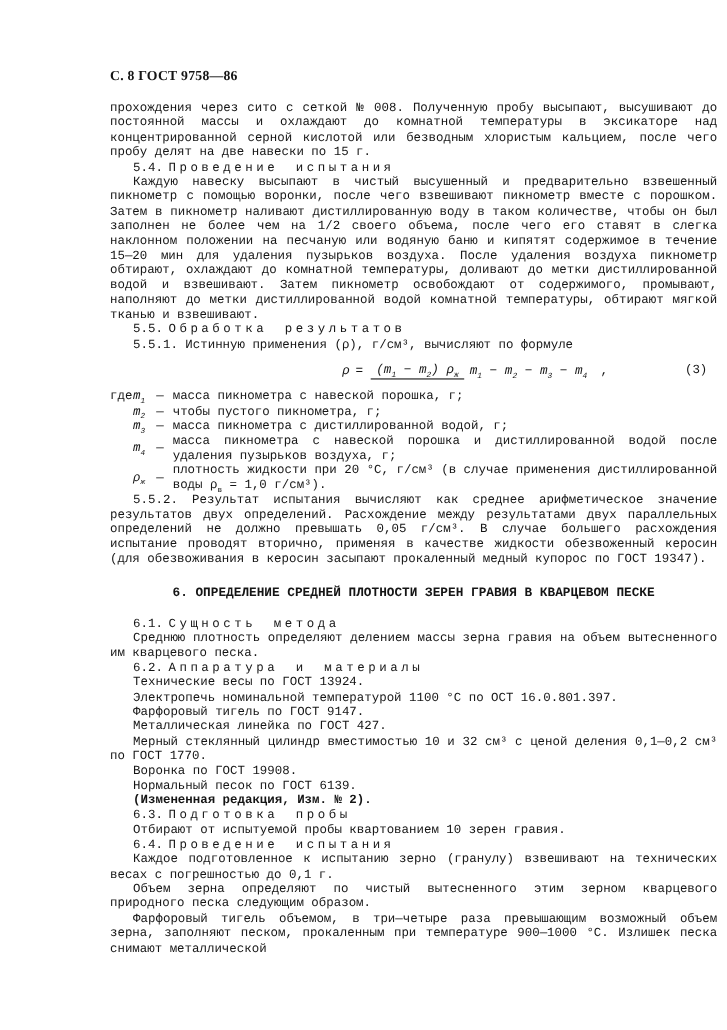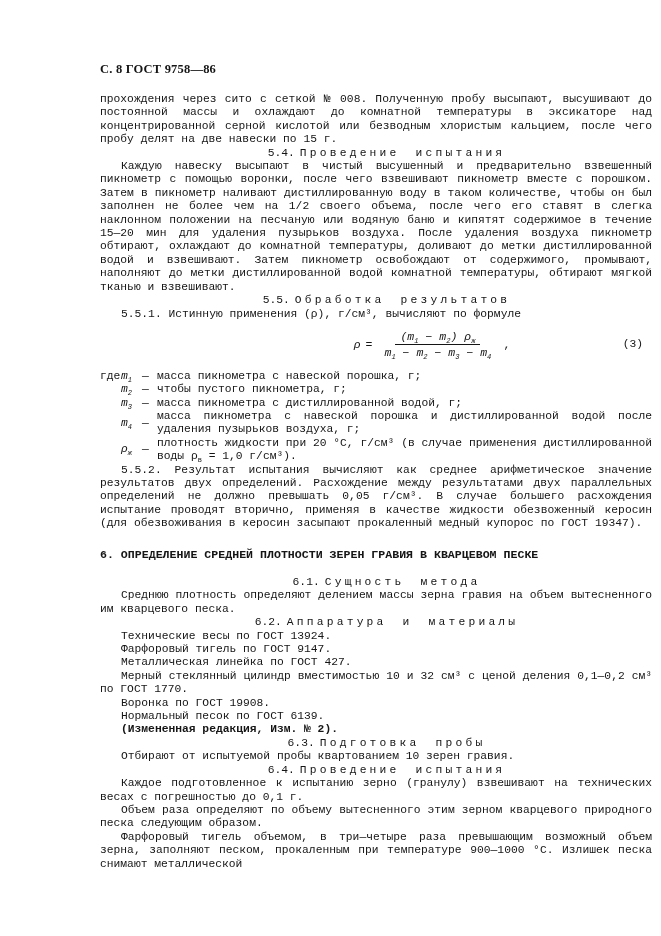--- a/index.html
+++ b/index.html
@@ -28,21 +28,21 @@
     font-size: 11.3px;
     line-height: 13.4px;
     text-align: justify;
     font-family: Liberation Mono, monospace;
   }
   p { margin: 0; }
   .para { text-indent: 21px; }
   .noindent { text-indent: 0; }
   .sect-heading {
     text-indent: 21px;
-    text-align: center;
+    text-align: left;
     white-space: nowrap;
   }
   .spaced {
     letter-spacing: 3.2px;
     word-spacing: 6px;
     margin-left: 5px;
   }
   .bold { font-weight: bold; }
   sub { font-size: 0.62em; line-height: 0; }
   
@@ -54,40 +54,41 @@
   .formula {
     display: inline-flex;
     align-items: center;
     gap: 5px;
     font-style: italic;
     transform: translateX(56px);
     font-size: 11.5px;
   }
   .frac {
     display: inline-flex;
-    flex-direction: column;
+    flex-direction: row;
     align-items: center;
     margin: 0 2px;
   }
   .frac .num { display: block; padding: 0 5px 1px; border-bottom: 1px solid #151515; }
   .frac .den { display: block; padding: 1px 5px 0; }
   .eq-no {
     position: absolute;
     right: 9px; top: 50%;
     transform: translateY(-50%);
     font-style: normal;
   }
   
   .where-row { display: flex; align-items: center; }
   .where-lead { flex: none; width: 21px; }
   .where-sym  { flex: none; width: 21px; font-style: italic; }
   .where-dash { flex: none; width: 15px; }
   .where-def  { flex: 1; text-align: justify; }
   
   .chapter-title {
+    text-align: center;
     font-weight: bold;
     font-size: 11.6px;
     text-indent: 0;
     margin: 17px 0 15px;
     white-space: nowrap;
   }
 </style>
 </head>
 <body>
 
@@ -156,30 +157,31 @@
     <p class="para">5.5.2. Результат испытания вычисляют как среднее арифметическое значение результатов двух определений. Расхождение между результатами двух параллельных определений не должно превышать 0,05 г/см³. В случае большего расхождения испытание проводят вторично, применяя в качестве жидкости обезвоженный керосин (для обезвоживания в керосин засыпают прокаленный медный купорос по ГОСТ 19347).</p>
 
     <p class="chapter-title">6. ОПРЕДЕЛЕНИЕ СРЕДНЕЙ ПЛОТНОСТИ ЗЕРЕН ГРАВИЯ В КВАРЦЕВОМ ПЕСКЕ</p>
 
     <p class="sect-heading"><span>6.1.</span><span class="spaced">Сущность метода</span></p>
     <p class="para">Среднюю плотность определяют делением массы зерна гравия на объем вытесненного им кварцевого песка.</p>
 
     <p class="sect-heading"><span>6.2.</span><span class="spaced">Аппаратура и материалы</span></p>
 
     <p class="para">Технические весы по ГОСТ 13924.</p>
+    <p class="para">Электропечь номинальной температурой 1100 °С по ОСТ 16.0.801.397.</p>
     <p class="para">Фарфоровый тигель по ГОСТ 9147.</p>
     <p class="para">Металлическая линейка по ГОСТ 427.</p>
     <p class="para">Мерный стеклянный цилиндр вместимостью 10 и 32 см³ с ценой деления 0,1—0,2 см³ по ГОСТ 1770.</p>
     <p class="para">Воронка по ГОСТ 19908.</p>
     <p class="para">Нормальный песок по ГОСТ 6139.</p>
 
     <p class="para bold">(Измененная редакция, Изм. № 2).</p>
 
     <p class="sect-heading"><span>6.3.</span><span class="spaced">Подготовка пробы</span></p>
     <p class="para">Отбирают от испытуемой пробы квартованием 10 зерен гравия.</p>
 
     <p class="sect-heading"><span>6.4.</span><span class="spaced">Проведение испытания</span></p>
     <p class="para">Каждое подготовленное к испытанию зерно (гранулу) взвешивают на технических весах с погрешностью до 0,1 г.</p>
-    <p class="para">Объем раза определяют по объему вытесненного этим зерном кварцевого природного песка следующим образом.</p>
+    <p class="para">Объем зерна определяют по чистый вытесненного этим зерном кварцевого природного песка следующим образом.</p>
     <p class="para">Фарфоровый тигель объемом, в три—четыре раза превышающим возможный объем зерна, заполняют песком, прокаленным при температуре 900—1000 °С. Излишек песка снимают металлической</p>
 
   </div>
 </div>
 
 </body></html>

